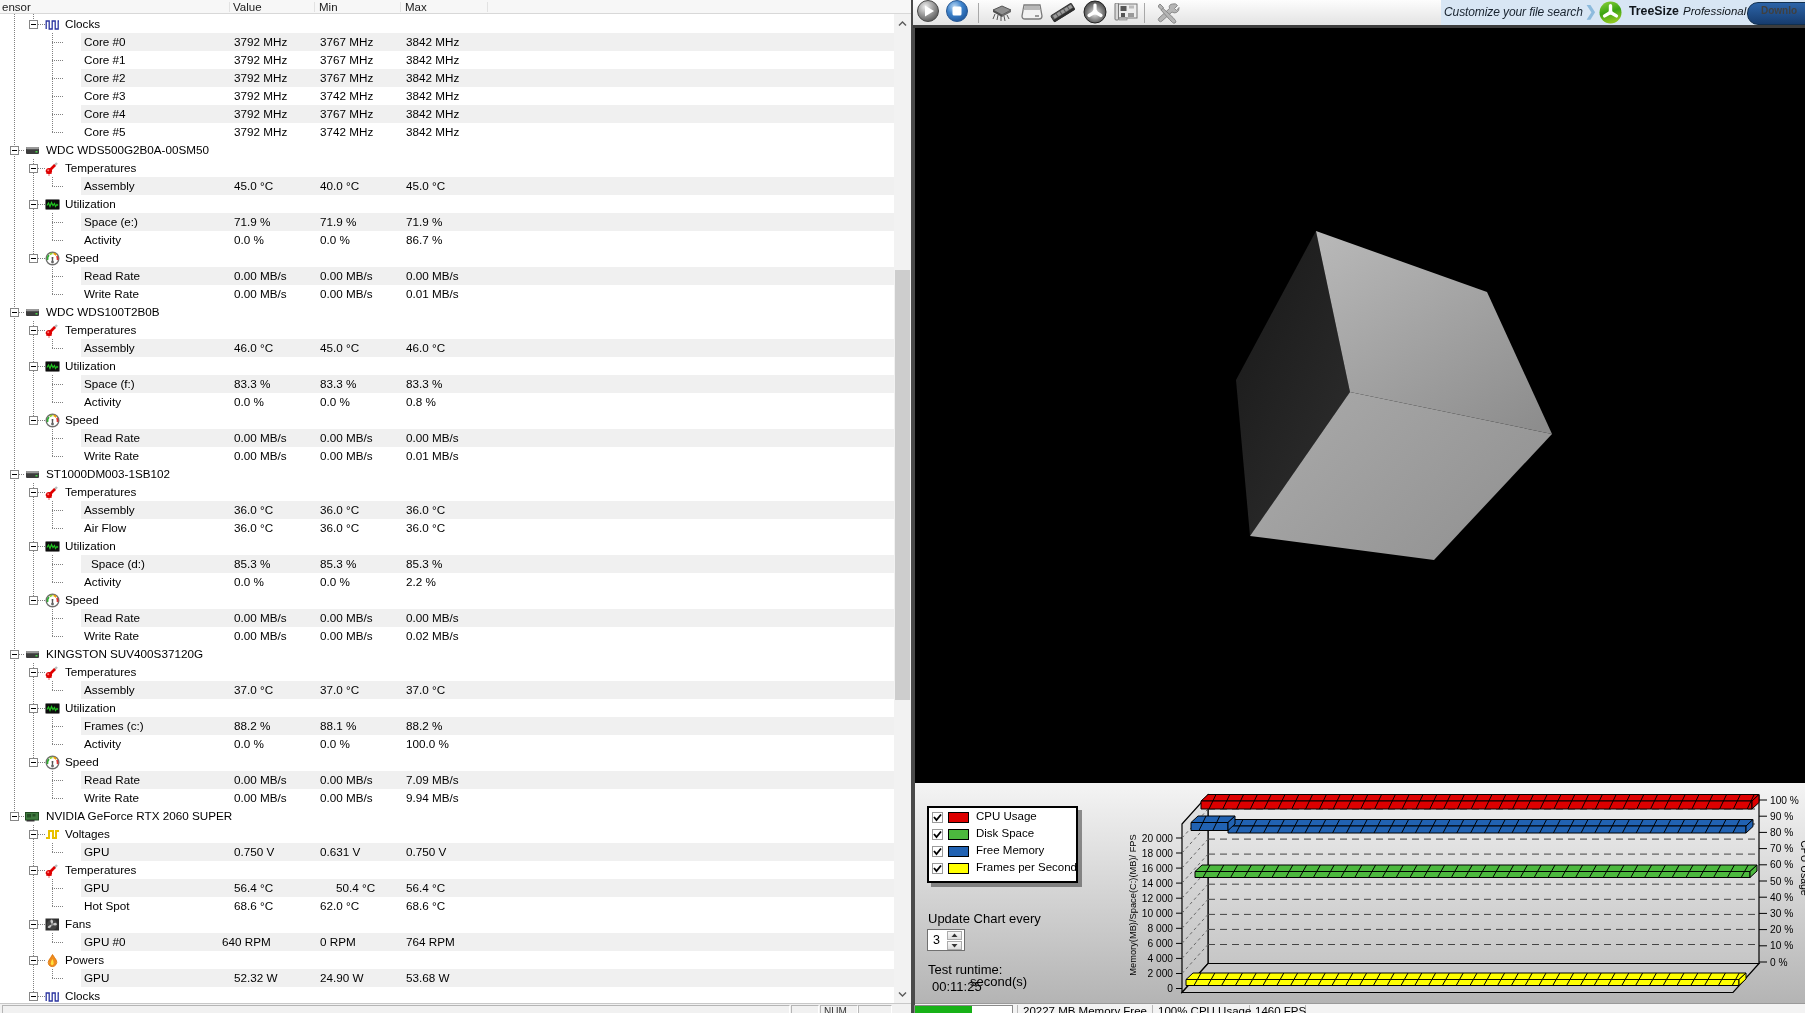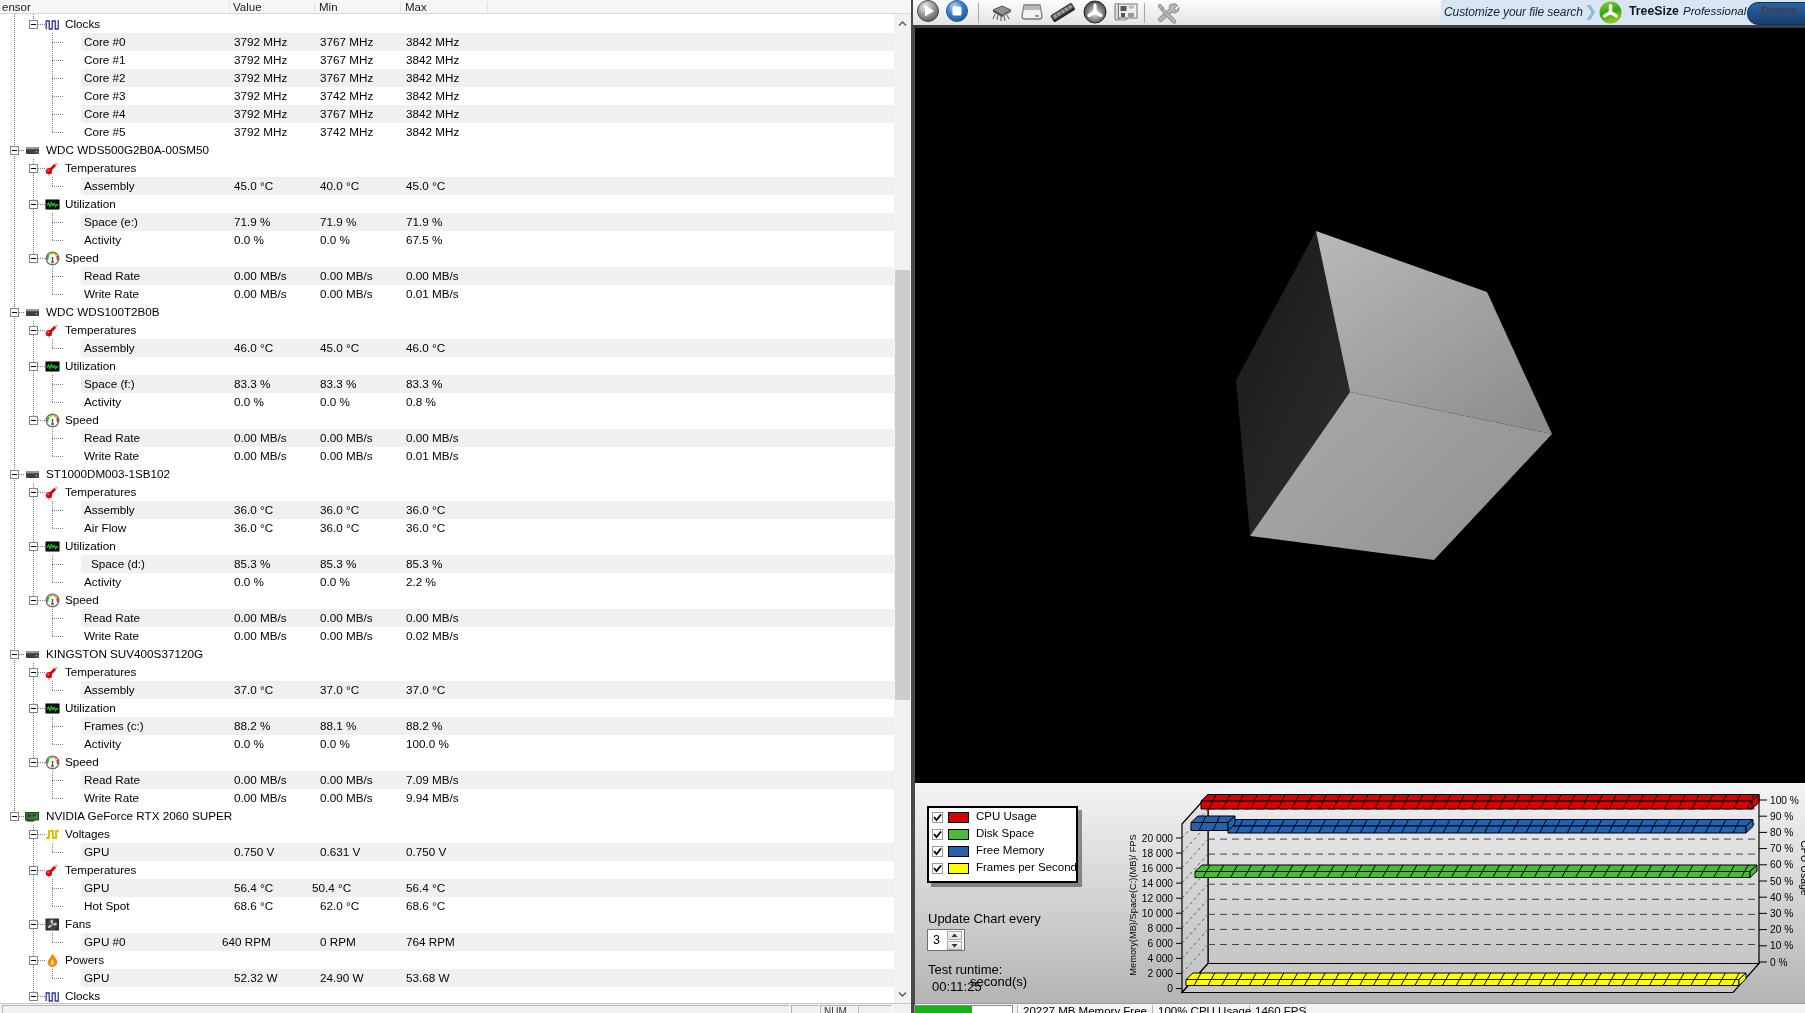--- a/index.html
+++ b/index.html
@@ -111,21 +111,21 @@
     <div class="stripe" style="top:213px"></div>
     <div class="hdot" style="left:52px;top:222px;width:11px"></div>
     <div class="rtxt" style="left:84px;top:213px">Space (e:)</div>
     <div class="rtxt" style="left:234px;top:213px">71.9 %</div>
     <div class="rtxt" style="left:320px;top:213px">71.9 %</div>
     <div class="rtxt" style="left:406px;top:213px">71.9 %</div>
     <div class="hdot" style="left:52px;top:240px;width:11px"></div>
     <div class="rtxt" style="left:84px;top:231px">Activity</div>
     <div class="rtxt" style="left:234px;top:231px">0.0 %</div>
     <div class="rtxt" style="left:320px;top:231px">0.0 %</div>
-    <div class="rtxt" style="left:406px;top:231px">67.5 %</div>
+    <div class="rtxt" style="left:406px;top:231px">86.7 %</div>
     <div class="hdot" style="left:38px;top:258px;width:7px"></div>
     <div class="ebox" style="left:29px;top:254px">
       <div></div>
     </div>
     <svg class="ic" style="left:45px;top:251px" width="15" height="15" viewBox="0 0 15 15">
       <circle cx="7.5" cy="7.5" r="6.3" fill="#fff" stroke="#6e6e6e" stroke-width="1.4"></circle>
       <g stroke-width="1.7" fill="none">
         <path d="M2.6 9 A5.2 5.2 0 0 1 4 4.2" stroke="#2fae2f"></path>
         <path d="M4.8 3.5 A5.2 5.2 0 0 1 7.5 2.3" stroke="#8fd02f"></path>
         <path d="M8.6 2.4 A5.2 5.2 0 0 1 11.2 4.2" stroke="#f0a000"></path>
@@ -430,21 +430,21 @@
         <line x1="1.5" y1="12.5" x2="2.4" y2="11.6"></line>
         <line x1="6.4" y1="12.6" x2="5.6" y2="11.7"></line>
       </g>
       <circle cx="3.2" cy="9.2" r="1" fill="#ff7a7a"></circle>
     </svg>
     <div class="rtxt" style="left:65px;top:861px">Temperatures</div>
     <div class="stripe" style="top:879px"></div>
     <div class="hdot" style="left:52px;top:888px;width:11px"></div>
     <div class="rtxt" style="left:84px;top:879px">GPU</div>
     <div class="rtxt" style="left:234px;top:879px">56.4 °C</div>
-    <div class="rtxt" style="left:312px;top:879px">50.4 °C</div>
+    <div class="rtxt" style="left:336px;top:879px">50.4 °C</div>
     <div class="rtxt" style="left:406px;top:879px">56.4 °C</div>
     <div class="hdot" style="left:52px;top:906px;width:11px"></div>
     <div class="rtxt" style="left:84px;top:897px">Hot Spot</div>
     <div class="rtxt" style="left:234px;top:897px">68.6 °C</div>
     <div class="rtxt" style="left:320px;top:897px">62.0 °C</div>
     <div class="rtxt" style="left:406px;top:897px">68.6 °C</div>
     <div class="hdot" style="left:38px;top:924px;width:7px"></div>
     <div class="ebox" style="left:29px;top:920px">
       <div></div>
     </div>

